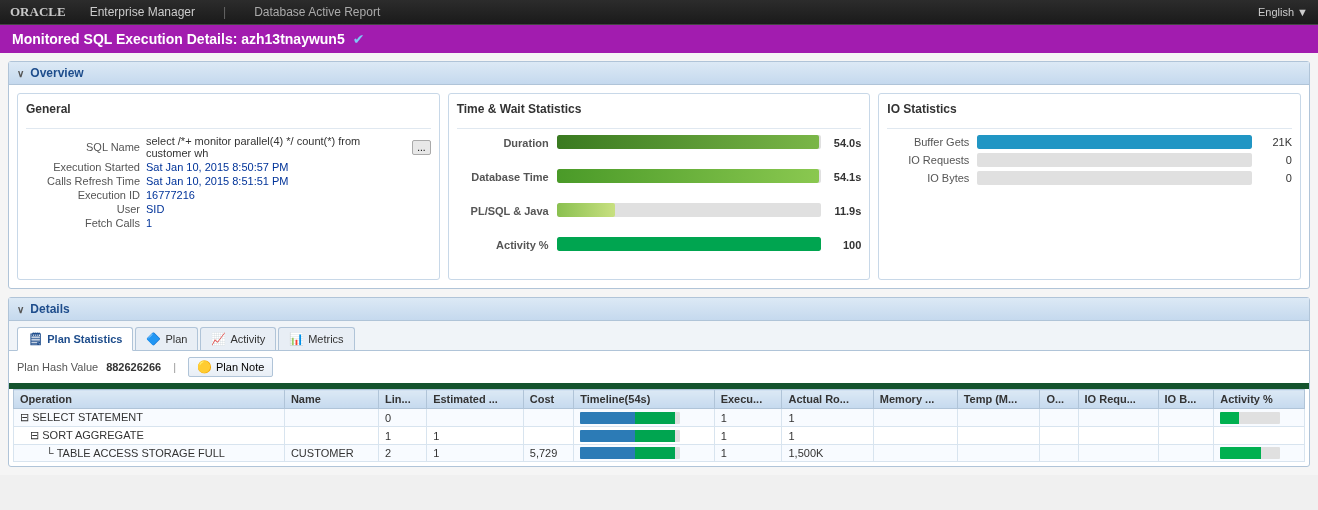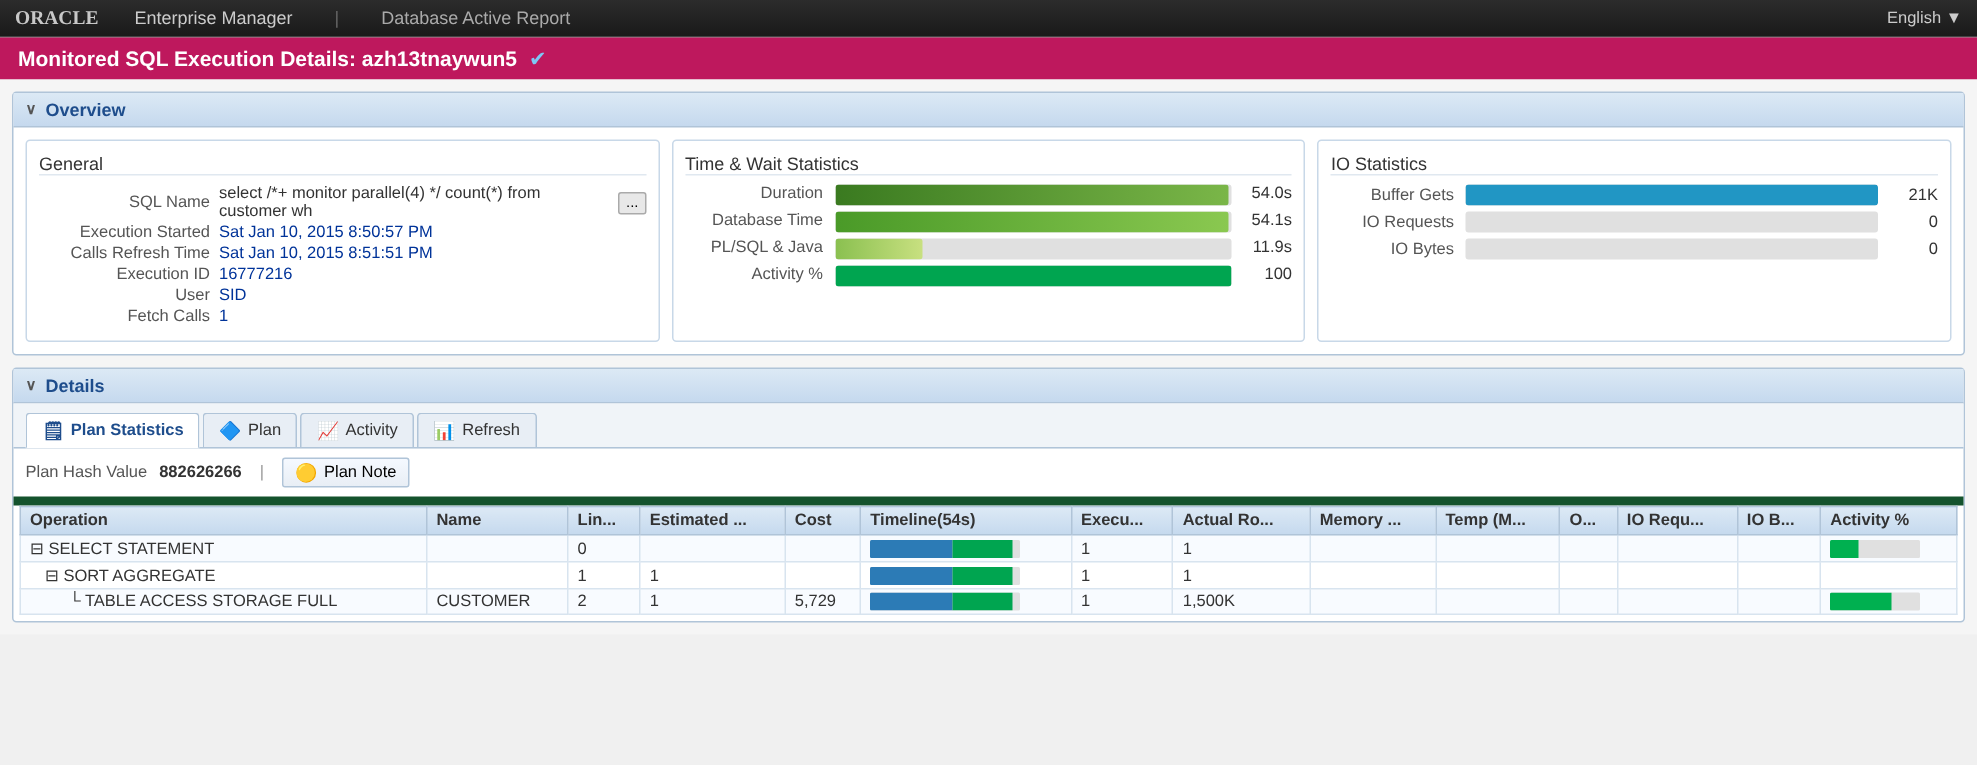--- a/index.html
+++ b/index.html
@@ -18,21 +18,21 @@
     .top-bar-left { display: flex; align-items: center; gap: 24px; }
     .oracle-logo { color: #e2231a; font-weight: bold; font-size: 13px; font-family: serif; }
     .oracle-logo span { color: #c8c8c8; }
     .app-title { color: #cccccc; font-size: 12px; }
     .separator { color: #666; margin: 0 4px; }
     .report-type { color: #aaaaaa; font-size: 12px; }
     .top-bar-right { color: #cccccc; font-size: 11px; }
 
     
     .page-title-bar {
-      background: #be185d;
+      background: #a21caf;
       padding: 6px 12px;
       display: flex;
       align-items: flex-start;
       gap: 8px;
     }
     .page-title-bar h1 {
       color: white;
       font-size: 14px;
       font-weight: bold;
     }
@@ -67,26 +67,26 @@
       grid-template-columns: 1fr 1fr 1fr;
       gap: 8px;
       padding: 8px;
     }
     .overview-panel {
       border: 1px solid #c8d8e8;
       border-radius: 3px;
       padding: 8px;
     }
     .overview-panel-title {
-      font-weight: normal;
+      font-weight: bold;
       font-size: 12px;
       color: #333;
       margin-bottom: 6px;
       border-bottom: 1px solid #e0e8f0;
-      padding-bottom: 0;
+      padding-bottom: 12px;
     }
 
     
     .general-row {
       display: flex;
       margin-bottom: 2px;
       font-size: 11px;
     }
     .general-label {
       text-align: right;
@@ -115,23 +115,24 @@
       padding: 1px 4px;
       font-size: 10px;
       cursor: pointer;
       margin-left: 4px;
       border-radius: 2px;
     }
 
     
     .stat-row {
       display: flex;
-      align-items: flex-start;
-      margin-bottom: 4px;
-      font-size: 11px;
+      align-items: flex-end;
+      margin-bottom: 20px;
+      font-size: 11px;
+      font-weight: bold;
     }
     .stat-label {
       min-width: 100px;
       text-align: right;
       padding-right: 8px;
       color: #555;
     }
     .stat-bar-container {
       flex: 1;
       height: 14px;
@@ -426,21 +427,21 @@
       <div class="tab">
         <span class="tab-icon">🔷</span>
         <span>Plan</span>
       </div>
       <div class="tab">
         <span class="tab-icon">📈</span>
         <span>Activity</span>
       </div>
       <div class="tab">
         <span class="tab-icon">📊</span>
-        <span>Refresh</span>
+        <span>Metrics</span>
       </div>
     </div>
 
     <div class="plan-hash-bar">
       <span class="plan-hash-label">Plan Hash Value</span>
       <span class="plan-hash-value">882626266</span>
       <span style="margin: 0 4px; color:#999">|</span>
       <button class="plan-note-btn">
         <span class="plan-note-icon">🟡</span>
         <span>Plan Note</span>

